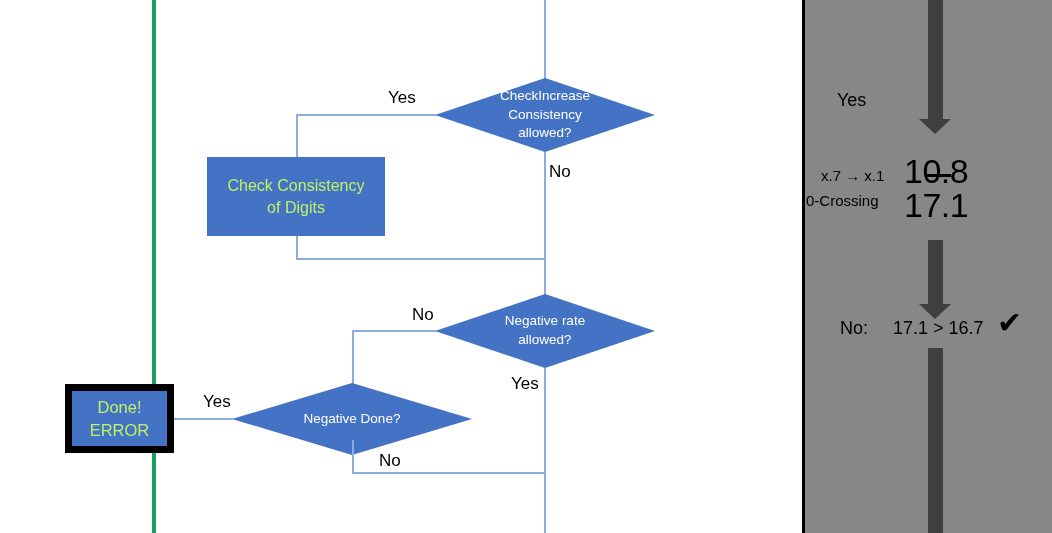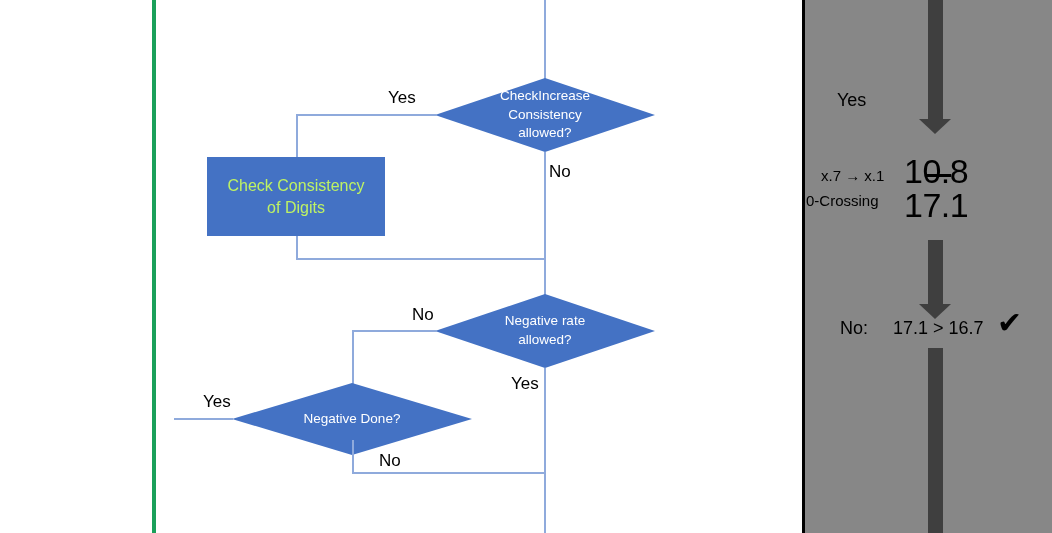--- a/index.html
+++ b/index.html
@@ -113,20 +113,24 @@
 
   <div class="hline" style="left:174px;top:418px;width:59px;"></div>
   <div class="edgelabel" style="left:203px;top:393px;">Yes</div>
 
   <div class="vline" style="left:352px;top:440px;height:34px;"></div>
   <div class="hline" style="left:352px;top:472px;width:194px;"></div>
   <div class="edgelabel" style="left:379px;top:452px;">No</div>
 
   <div class="vline" style="left:544px;top:472px;height:61px;"></div>
 
+  <div class="procbox outlined" style="left:65px;top:384px;width:109px;height:69px;">
+    <span>Done!
+ERROR</span>
+  </div>
 
   <div id="rightpanel">
 
     <div class="arrow-shaft" style="left:123px;top:0;width:15px;height:120px;"></div>
     <div class="arrow-head" style="left:114px;top:119px;"></div>
 
     <div class="rp-text rp-yes" style="left:32px;top:90px;">Yes</div>
 
     <div class="rp-text rp-small" style="left:8px;top:167px;margin-left:8px;">x.7 → x.1</div>
     <div class="rp-text rp-big" style="left:99px;top:154px;">10.8</div>

